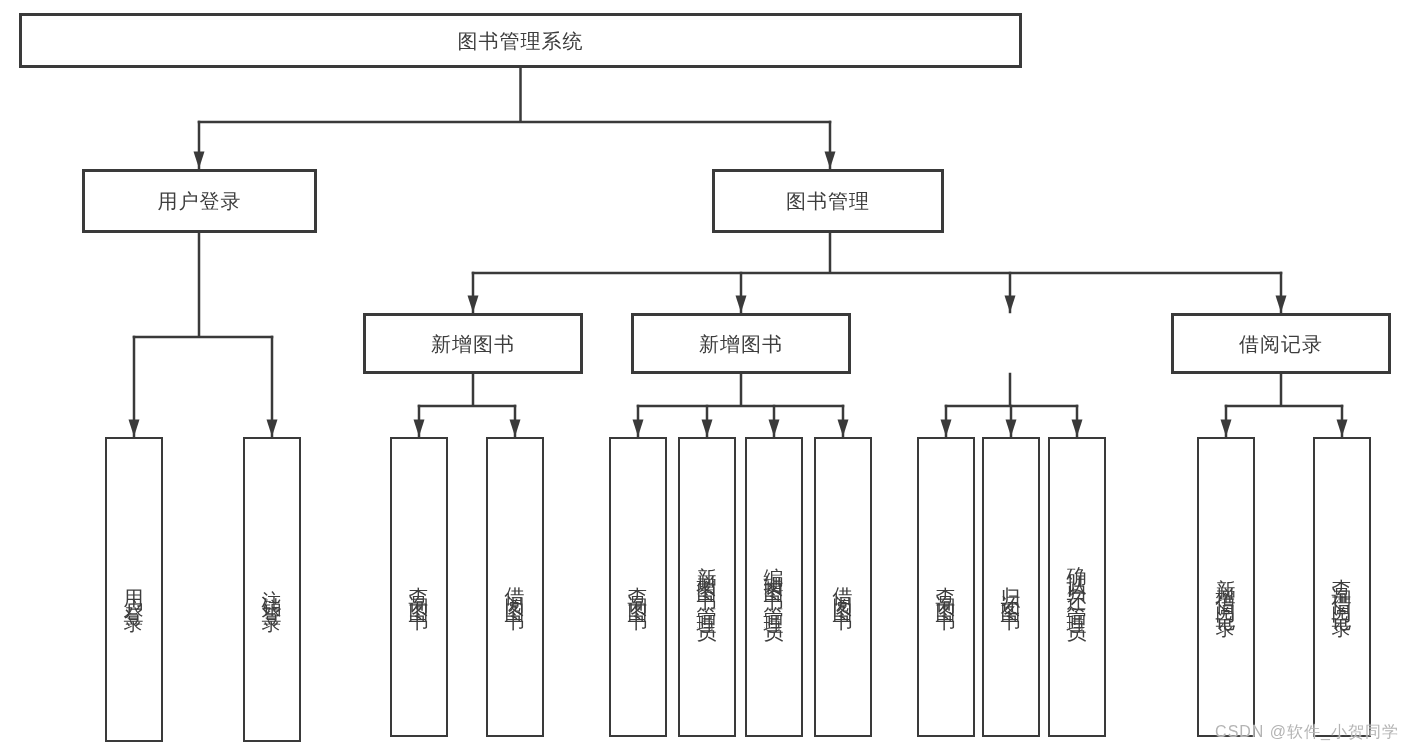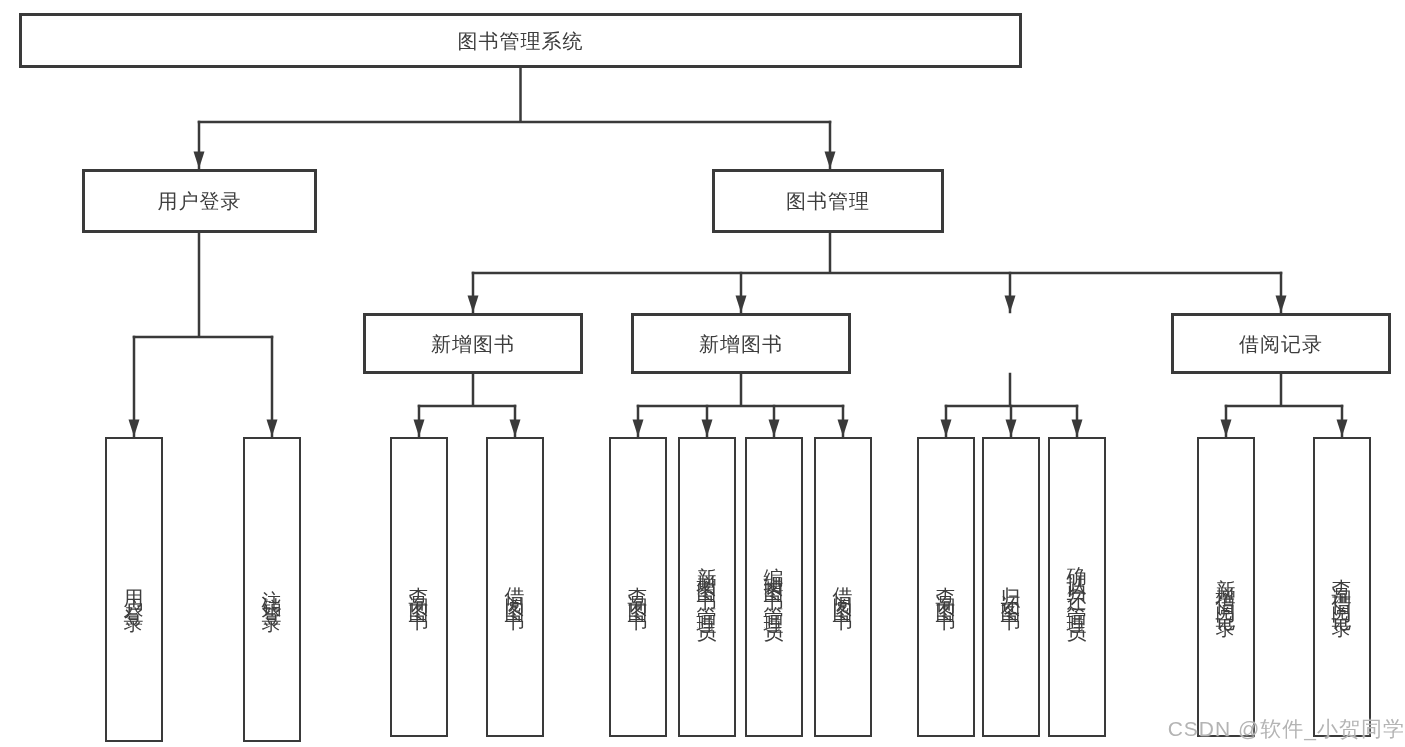--- a/index.html
+++ b/index.html
@@ -41,23 +41,23 @@
   }
   .box.tall{
     border-width:2.5px;
     writing-mode:vertical-rl;
     letter-spacing:8px;
     font-size:20px;
     padding:6px 0;
   }
   .watermark{
     position:absolute;
-    right:0;
+    right:6px;
     bottom:4px;
-    font-size:21px;
+    font-size:16px;
     letter-spacing:1px;
     color:var(--wm);
     text-shadow:0 0 2px #fff;
     z-index:5;
     white-space:nowrap;
   }
 </style>
 </head>
 <body>
 

